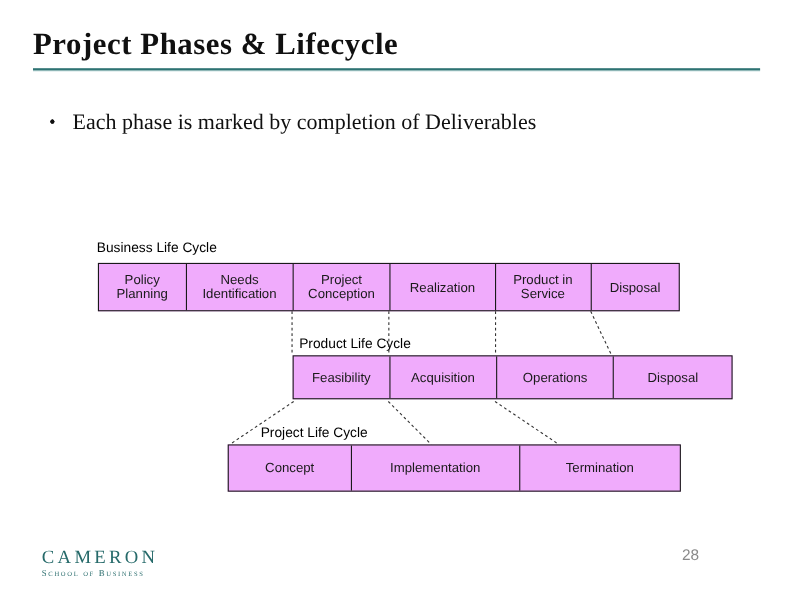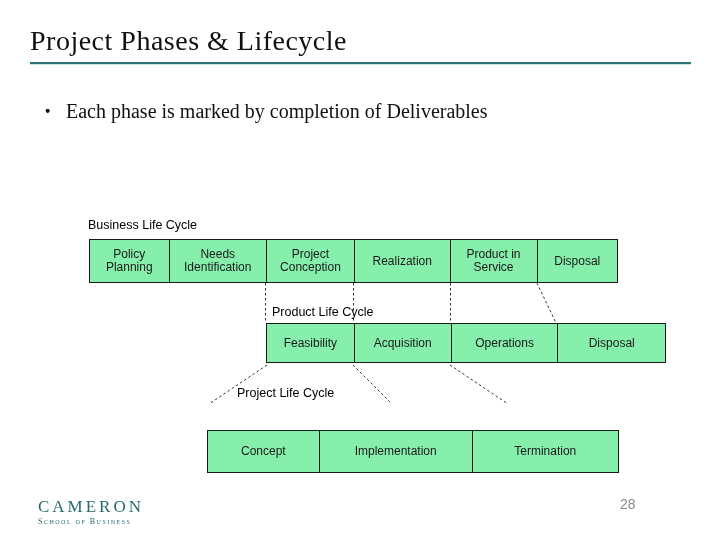--- a/index.html
+++ b/index.html
@@ -3,45 +3,45 @@
 <meta charset="utf-8">
 <style>
   html,body{margin:0;padding:0;background:#fff;}
   .slide{
     position:relative;width:720px;height:540px;background:#ffffff;
     font-family:"Liberation Sans",sans-serif;overflow:hidden;
   }
   
   .title{
     position:absolute;left:30px;top:25px;
-    font-family:"Liberation Serif",serif;font-size:28px;font-weight:normal;
+    font-family:"Liberation Serif",serif;font-size:28px;font-weight:bold;
     color:#101010;letter-spacing:0.5px;margin:0;white-space:nowrap;
   }
   .title-rule{
     position:absolute;left:30px;top:62px;width:661px;height:2px;
     background:#2e7373;box-shadow:0 1px 0 #cfe3e3;
   }
   
   .bullets{position:absolute;left:36px;top:94px;width:660px;margin:0;padding:0;list-style:none;}
   .bullets li{
     position:relative;padding-left:30px;margin:0;
     font-family:"Liberation Serif",serif;font-size:20px;line-height:35px;color:#101010;
   }
   .dot{position:absolute;left:9px;top:0;font-size:15px;line-height:35px;color:#101010;}
   .btext b{font-weight:bold;}
   
   .row-label{
     position:absolute;font-size:12.5px;line-height:14px;color:#000000;white-space:nowrap;
   }
   .lifecycle-box{
-    position:absolute;display:flex;box-sizing:border-box;background:#86efac;
+    position:absolute;display:flex;box-sizing:border-box;background:#f0abfc;
   }
   .box-business{left:89px;top:239px;width:529px;height:44px;border:1px solid #1a1a1a;}
   .box-product{left:266px;top:323px;width:400px;height:40px;border:1.5px solid #1a1a1a;}
-  .box-project{left:207px;top:404px;width:412px;height:43px;border:1.5px solid #1a1a1a;margin-top:26px;}
+  .box-project{left:207px;top:404px;width:412px;height:43px;border:1.5px solid #1a1a1a;}
   .cell{
     display:flex;align-items:center;justify-content:center;text-align:center;
     font-size:12px;line-height:13px;color:#1a1a1a;box-sizing:border-box;
     border-right:1px solid #1a1a1a;padding:1px 2px;
   }
   .cell:last-child{border-right:none;}
   .connectors{position:absolute;left:0;top:0;width:720px;height:540px;pointer-events:none;}
   
   .logo{position:absolute;left:38px;top:498px;color:#266a6a;}
   .logo-line1{

